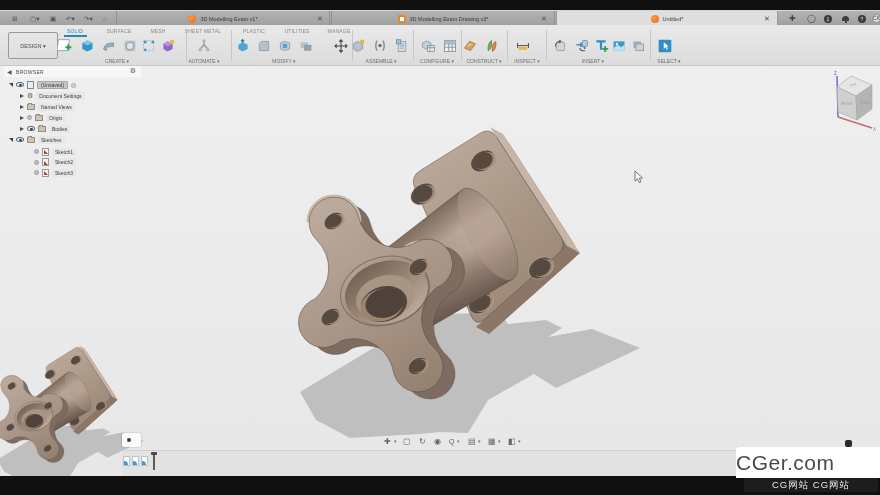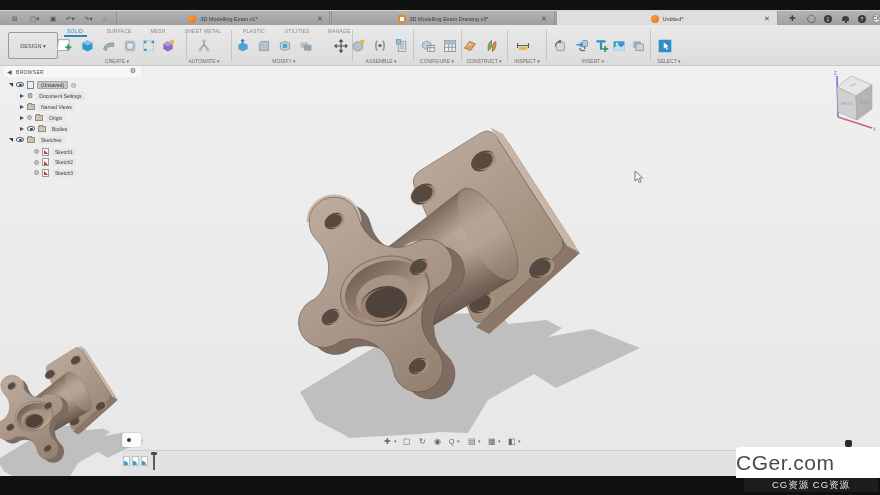--- a/index.html
+++ b/index.html
@@ -453,21 +453,21 @@
   </div>
 
   <div class="abs" id="bar-bottom"></div>
 
   <div class="abs" id="watermark">
     <div id="wm-dot"></div>
     <div id="wm-box">
         <span class="t">CGer.com</span>
       </div>
     <div id="wm-strip">
-        <span class="t">CG资源 CG资源</span>
+        <span class="t">CG网站 CG网站</span>
       </div>
   </div>
 
   <svg class="abs" id="cursor" viewBox="0 0 10 13">
     <path d="M1,0 L1,10 L3.6,7.8 L5.2,11.6 L7,10.8 L5.4,7.2 L8.6,7 Z" fill="#f4f4f4" stroke="#5a5a5a" stroke-width="0.8"></path>
   </svg>
 
 </div>
 
 </body></html>

